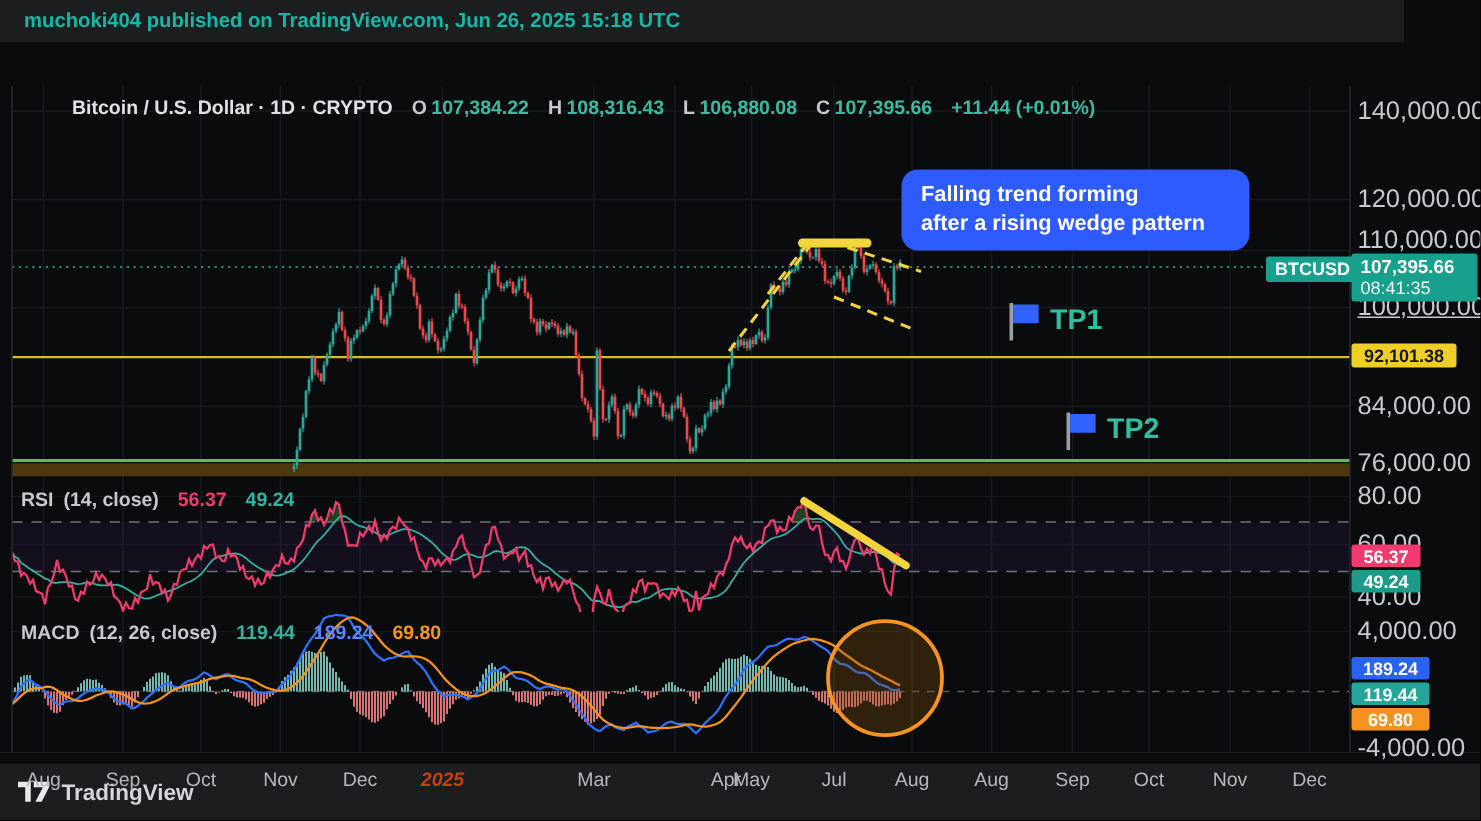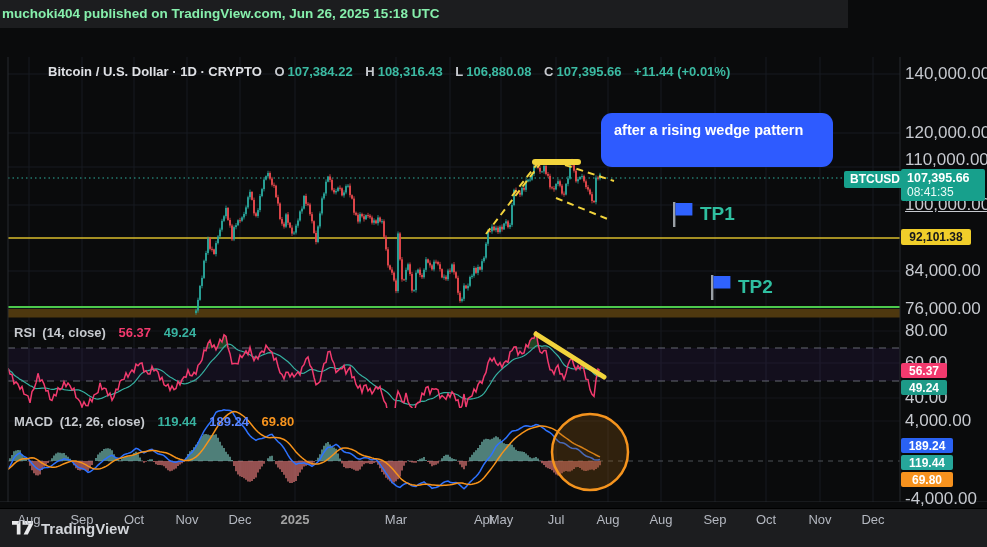--- a/index.html
+++ b/index.html
@@ -1,35 +1,35 @@
 <!DOCTYPE html>
 <html><head>
 <meta charset="utf-8">
 <style>
   html,body{margin:0;padding:0;background:#000;}
   .stage{position:relative;width:987px;height:547px;background:#0a0b0c;overflow:hidden;
          font-family:"Liberation Sans","DejaVu Sans",sans-serif;-webkit-font-smoothing:antialiased;}
-  .topbar{position:absolute;left:0;top:0;width:848px;height:28px;background:#1c1d1f;
-          color:#86efac;font-size:13.5px;font-weight:600;line-height:28px;padding-left:2px;box-sizing:border-box;}
+  .topbar{position:absolute;left:0;top:0;width:936px;height:28px;background:#1c1d1f;
+          color:#14b8a6;font-size:13.5px;font-weight:600;line-height:28px;padding-left:16px;box-sizing:border-box;}
   .chart{position:absolute;left:0;top:28px;width:987px;height:480px;background:#0a0b0c;}
   #plot{position:absolute;left:0;top:29px;width:987px;height:445px;}
   .legend{position:absolute;left:14px;font-size:13px;font-weight:600;white-space:nowrap;z-index:5;}
   .legend .t{color:#dfe1e5;}
   .legend .g{color:#c6c9ce;}
   .legend .v{color:#3bbaa2;}
   .legend .pink{color:#f23a6e;}
   .legend .teal{color:#38b2a0;}
   .legend .blue{color:#5b86ff;}
   .legend .orange{color:#f7941e;}
   .legend span{margin-right:3px;}
   .legend .gap{margin-right:9px;}
   .axis-label{position:absolute;left:905px;transform:translateY(-50%);color:#c6c9cf;font-size:17px;z-index:3;white-space:nowrap;}
   .time-label{position:absolute;top:475px;height:33px;line-height:33px;transform:translateX(-50%);
               color:#b4b8c0;font-size:13px;z-index:3;}
-  .time-label.bold{color:#a3a3a3;font-weight:700;}
+  .time-label.bold{color:#c2410c;font-weight:700;font-style:italic;}
   .badge{position:absolute;z-index:6;font-size:12px;font-weight:700;color:#fff;
          display:flex;align-items:center;justify-content:center;border-radius:2px;white-space:nowrap;}
   .pricebadge{position:absolute;left:901px;top:141px;width:78px;z-index:6;background:#17a08c;border-radius:2px;
               color:#fff;padding:2px 0 2px 6px;line-height:14px;}
   .pricebadge .p1{font-size:12.5px;font-weight:700;}
   .pricebadge .p2{font-size:12px;font-weight:400;color:#eafaf6;}
   .symchip{position:absolute;left:844px;top:143px;z-index:6;background:#17a08c;color:#fff;
            font-size:12px;font-weight:700;padding:1px 6px 2px 6px;border-radius:2px;}
   .callout{position:absolute;left:601px;top:85px;width:232px;height:54px;background:#2e5bff;border-radius:11px;
            z-index:7;color:#fff;font-size:14.5px;font-weight:700;line-height:19px;padding:8px 0 0 13px;box-sizing:border-box;}
@@ -861,20 +861,21 @@
 
     <div class="legend" style="top:386px;">
       <span class="g">MACD</span>
       <span class="g gap">(12, 26, close)</span>
       <span class="teal gap">119.44</span>
       <span class="blue gap">189.24</span>
       <span class="orange">69.80</span>
     </div>
 
     <div class="callout">
+      <div>Falling trend forming</div>
       <div>after a rising wedge pattern</div>
     </div>
 
     <div class="flag" style="left:670px;top:173px;">
       <svg width="24" height="27">
         <rect x="3" y="1" width="2.4" height="25" fill="#9aa0a6"></rect>
         <rect x="5.4" y="2" width="17" height="12.5" fill="#2f62ff"></rect>
       </svg>
       <span class="lbl">TP1</span>
     </div>

